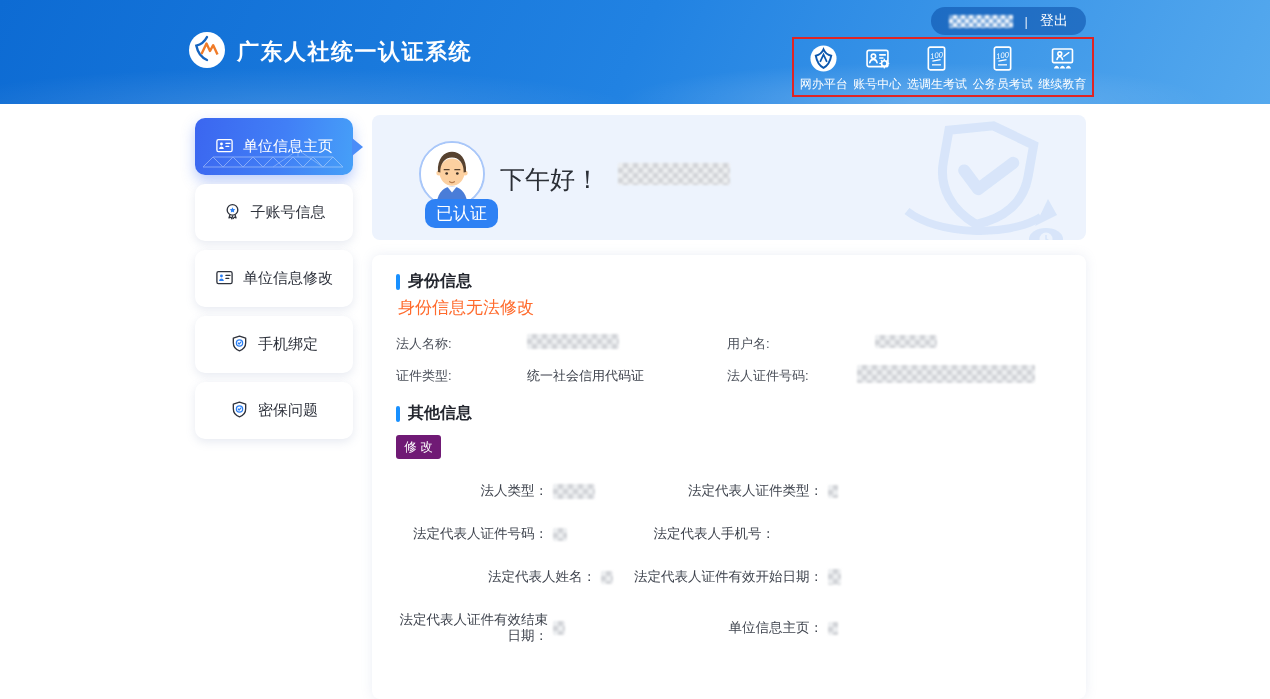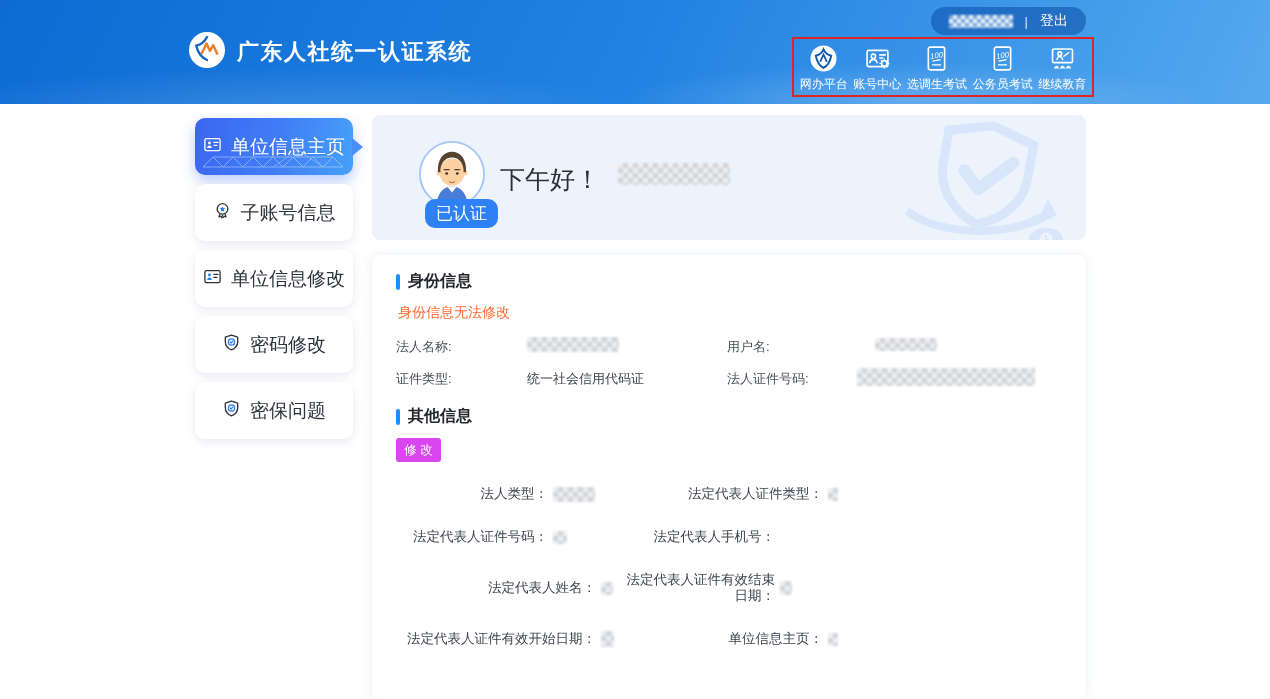--- a/index.html
+++ b/index.html
@@ -25,21 +25,21 @@
   .navbox { position:absolute; left:792px; top:37px; width:302px; height:60px;
     border:2px solid #e02424; display:flex; align-items:center; justify-content:space-evenly; }
   .nav-item { display:flex; flex-direction:column; align-items:center; gap:2px;
     color:#fff; font-size:12px; cursor:pointer; line-height:13px; }
 
   
   .sidebar { position:absolute; left:195px; top:118px; width:158px; }
   .side-item { position:relative; height:57px; margin-bottom:9px; border-radius:10px;
     background:#fff; box-shadow:0 3px 10px rgba(120,140,180,.18);
     display:flex; align-items:center; justify-content:center; gap:9px;
-    font-size:19px; color:#2f333d; cursor:pointer; --acc:#2b7ff3; }
+    font-size:15px; color:#2f333d; cursor:pointer; --acc:#2b7ff3; }
   .side-item.active { background:linear-gradient(100deg,#3b66f0 0%,#417ff6 55%,#46a0f8 100%);
     color:#fff; --acc:#ffffff; box-shadow:0 6px 14px rgba(60,110,240,.35); }
   .side-item.active::after { content:""; position:absolute; right:-10px; top:50%;
     transform:translateY(-50%); border-top:9px solid transparent; border-bottom:9px solid transparent;
     border-left:11px solid #4b8df8; }
   .side-item svg { flex:0 0 auto; }
   .bridge { position:absolute; left:8px; bottom:3px; opacity:.45; pointer-events:none; }
 
   
   .greet-card { position:absolute; left:372px; top:115px; width:714px; height:125px;
@@ -52,28 +52,28 @@
   .greet-text { font-size:25px; color:#2b2f36; }
   .watermark { position:absolute; right:12px; top:4px; pointer-events:none; }
 
   
   .info-card { position:absolute; left:372px; top:255px; width:714px; height:444px;
     background:#fff; border-radius:8px; box-shadow:0 0 12px rgba(130,150,190,.16);
     padding:16px 24px; }
   .sec-title { display:flex; align-items:center; gap:8px; }
   .sec-bar { width:4px; height:16px; background:#1890ff; border-radius:2px; }
   .sec-txt { font-size:16px; font-weight:700; color:#23262e; }
-  .notice { margin:12px 0 0 2px; color:#ff6a2c; font-size:14px; }
+  .notice { margin:4px 0 0 2px; color:#ff6a2c; font-size:17px; }
 
   .id-grid { margin-top:15px; display:grid; grid-template-columns:131px 200px 130px 1fr;
     row-gap:12px; font-size:13px; color:#4a4f59; align-items:center; line-height:16px; }
   .id-grid .val-text { color:#3a3f49; }
 
   .other-title { margin-top:16px; }
-  .modify-btn { margin-top:11px; width:45px; height:24px; background:#d946ef; color:#fff;
+  .modify-btn { margin-top:11px; width:45px; height:24px; background:#701a75; color:#fff;
     font-size:12.5px; border:none; border-radius:3px; cursor:pointer;
     display:flex; align-items:center; justify-content:center;
     font-family:"Liberation Sans","DejaVu Sans",sans-serif; }
   .other-grid { margin-top:24px; display:grid; grid-template-columns:227px 1fr;
     row-gap:27px; font-size:13.5px; color:#3f444e; line-height:16px; }
   .og-cell { display:flex; align-items:center; }
   .og-cell .lbl { text-align:right; flex:0 0 auto; }
   .og-left .lbl { width:152px; }
   .og-right .lbl { width:200px; }
   .og-cell .mosaic { margin-left:5px; }
@@ -225,21 +225,21 @@
 
 
     <div class="side-item">
       <span>
         <svg width="19" height="19" viewBox="0 0 20 20" fill="none">
           <path d="M10 2.3l6.5 2v5c0 4-2.7 7.2-6.5 8.4C6.2 16.5 3.5 13.3 3.5 9.3v-5z" stroke="currentColor" stroke-width="1.4" stroke-linejoin="round"></path>
           <circle cx="10" cy="9.5" r="3.3" stroke="var(--acc)" stroke-width="1.3"></circle>
           <path d="M8.6 9.5l1 1 1.8-2" stroke="var(--acc)" stroke-width="1.3" stroke-linecap="round" stroke-linejoin="round"></path>
         </svg>
       </span>
-      <span>密码修改</span>
+      <span>手机绑定</span>
     </div>
 
     <div class="side-item">
       <span>
         <svg width="19" height="19" viewBox="0 0 20 20" fill="none">
           <path d="M10 2.3l6.5 2v5c0 4-2.7 7.2-6.5 8.4C6.2 16.5 3.5 13.3 3.5 9.3v-5z" stroke="currentColor" stroke-width="1.4" stroke-linejoin="round"></path>
           <circle cx="10" cy="9.5" r="3.3" stroke="var(--acc)" stroke-width="1.3"></circle>
           <path d="M8.6 9.5l1 1 1.8-2" stroke="var(--acc)" stroke-width="1.3" stroke-linecap="round" stroke-linejoin="round"></path>
         </svg>
       </span>
@@ -332,29 +332,29 @@
         <span class="mosaic" style="width:14px;height:13px;"></span>
       </div>
       <div class="og-cell og-left">
         <span class="lbl">法定代表人手机号：</span>
       </div>
 
       <div class="og-cell og-right">
         <span class="lbl">法定代表人姓名：</span>
         <span class="mosaic" style="width:12px;height:13px;"></span>
       </div>
+      <div class="og-cell og-right">
+        <span class="lbl">法定代表人证件有效开始日期：</span>
+        <span class="mosaic" style="width:13px;height:16px;"></span>
+      </div>
+
       <div class="og-cell og-left">
         <span class="lbl">法定代表人证件有效结束日期：</span>
         <span class="mosaic" style="width:12px;height:14px;"></span>
       </div>
-
-      <div class="og-cell og-right">
-        <span class="lbl">法定代表人证件有效开始日期：</span>
-        <span class="mosaic" style="width:13px;height:16px;"></span>
-      </div>
       <div class="og-cell og-right">
         <span class="lbl">单位信息主页：</span>
         <span class="mosaic" style="width:10px;height:13px;"></span>
       </div>
 
     </div>
   </div>
 
 </div>
 

